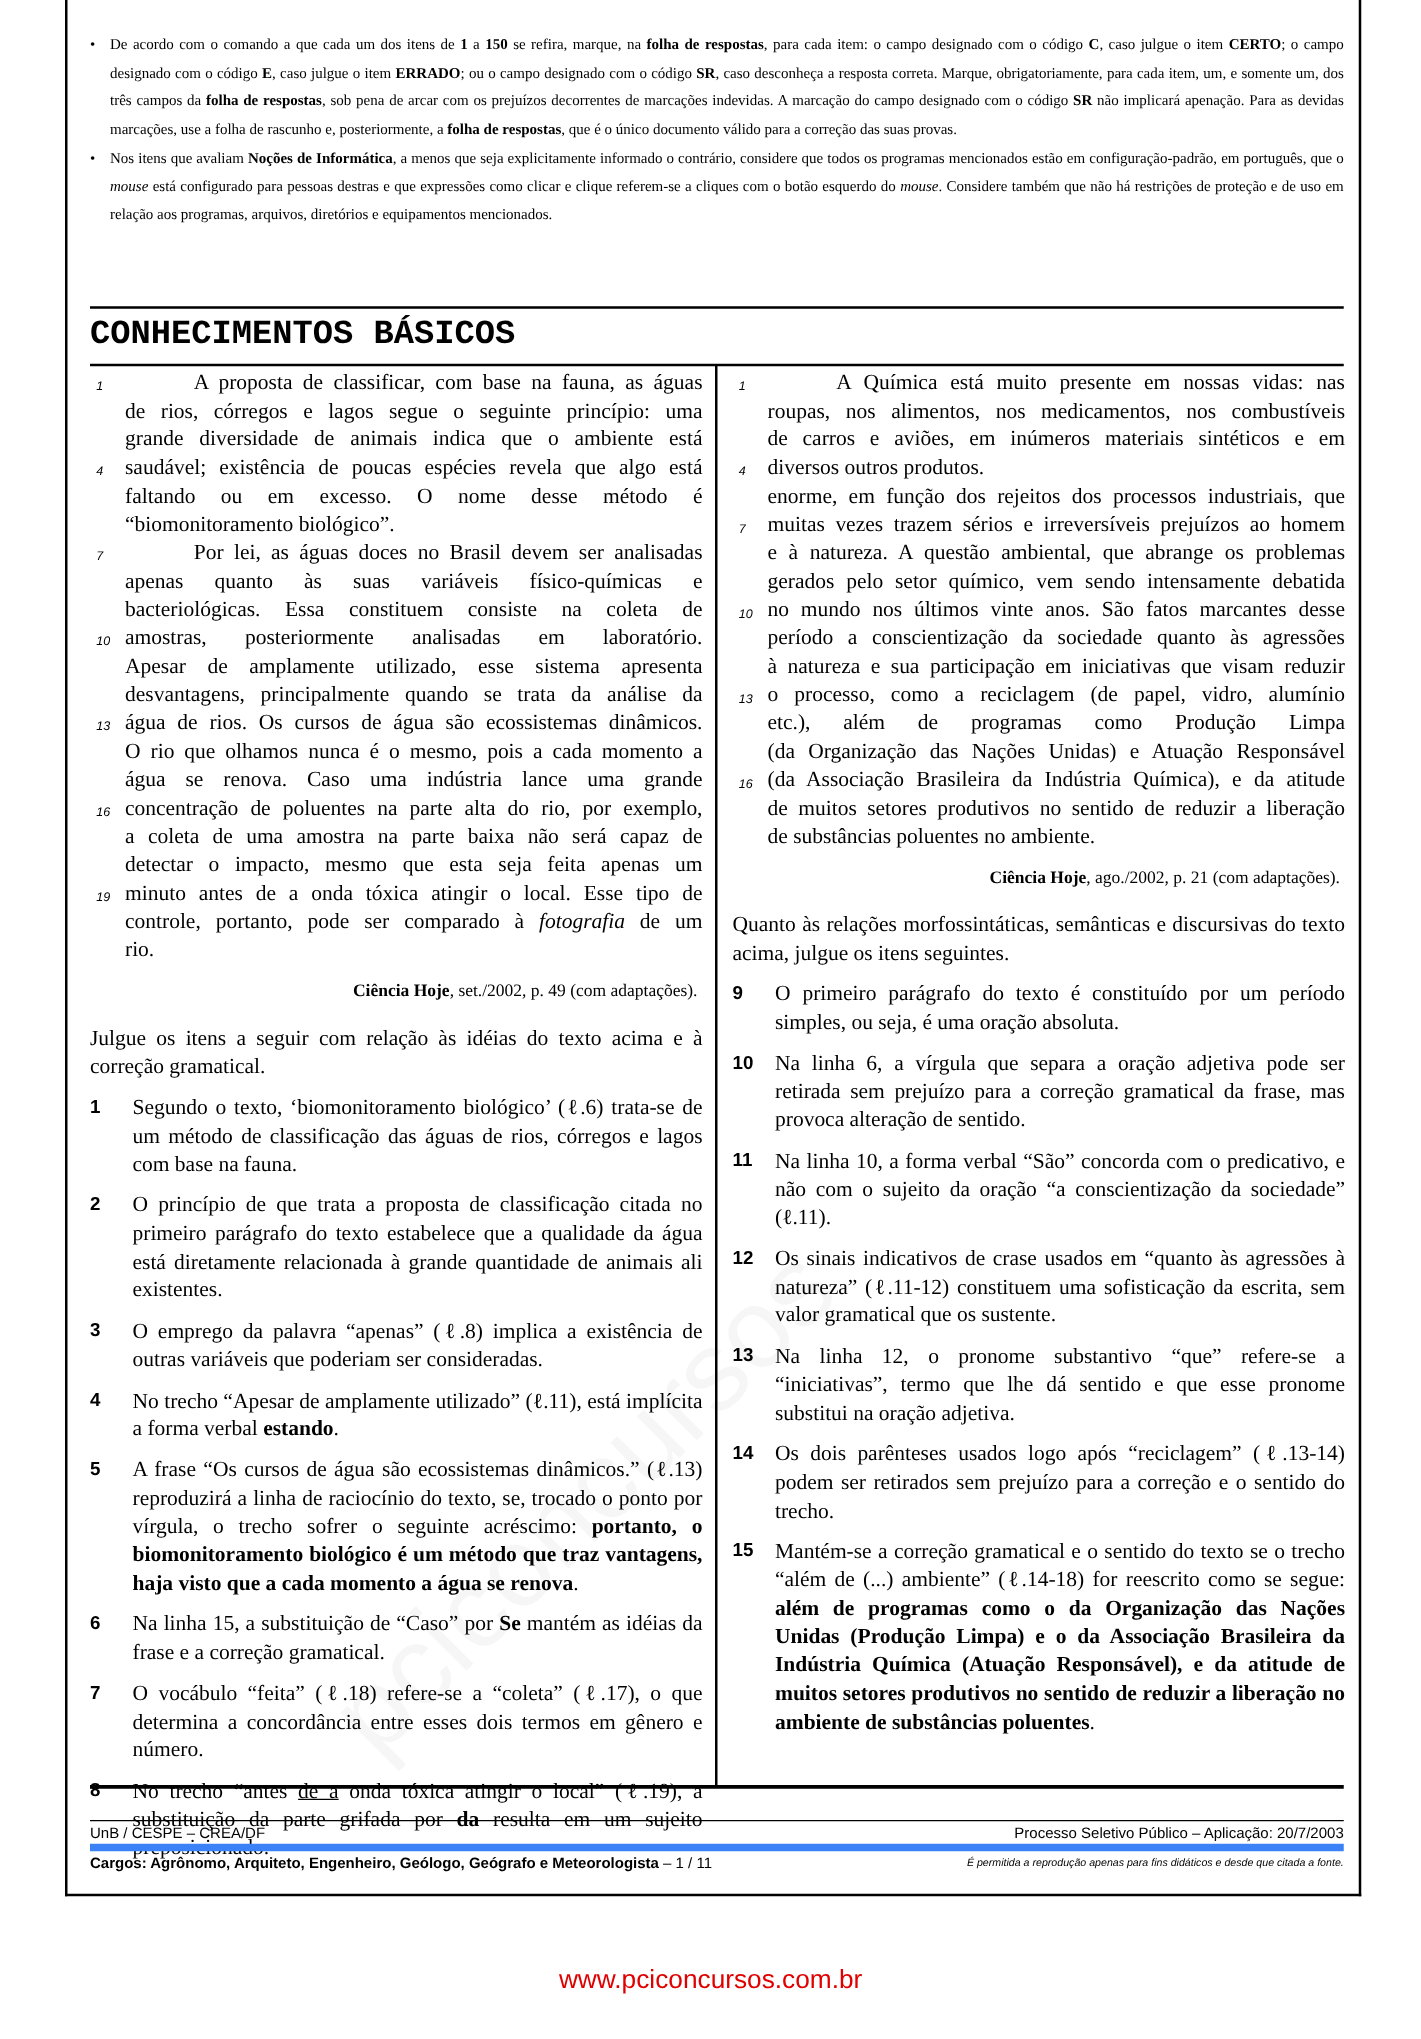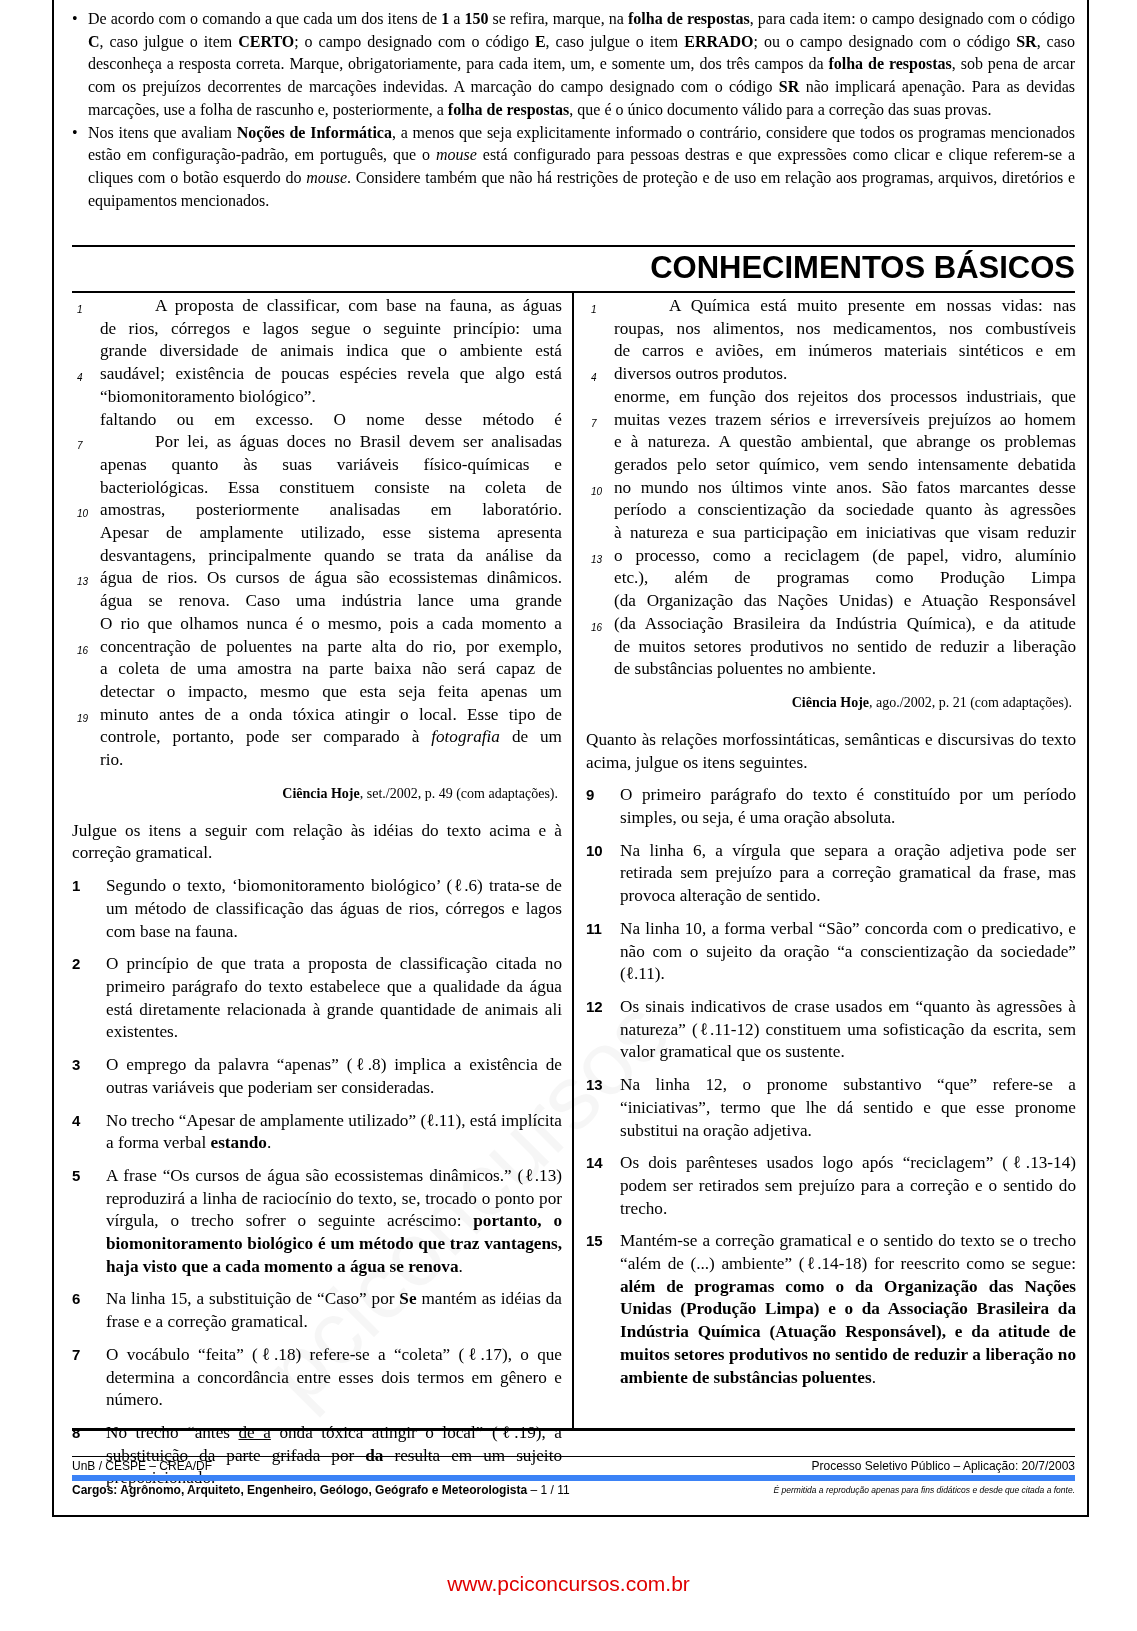--- a/index.html
+++ b/index.html
@@ -1,22 +1,22 @@
 <!DOCTYPE html>
 <html><head>
 <meta charset="utf-8">
 <style>
   html, body { margin:0; padding:0; background:#ffffff; }
   body { width:1137px; height:1631px; position:relative; font-family:"Liberation Serif", serif; color:#000; overflow:hidden; }
   .page { position:absolute; left:52px; top:0; width:1037px; height:1517px; border-left:2px solid #000; border-right:2px solid #000; border-bottom:2px solid #000; box-sizing:border-box; }
-  .instructions { position:absolute; left:18px; top:8px; width:1003px; font-size:16px; line-height:22.7px; text-align:justify; }
+  .instructions { position:absolute; left:18px; top:24px; width:1003px; font-size:12px; line-height:22.7px; text-align:justify; }
   .instructions .bullet { position:relative; padding-left:16px; }
   .instructions .bullet::before { content:"•"; position:absolute; left:0; top:0; }
   .rule-top { position:absolute; left:18px; top:245px; width:1003px; border-top:2px solid #000; }
-  .section-title { position:absolute; left:18px; top:250px; width:1003px; text-align:right; font-family:Liberation Sans, sans-serif; font-weight:bold; font-size:31px; line-height:36px; }
+  .section-title { position:absolute; left:18px; top:250px; width:1003px; text-align:left; font-family:Liberation Mono, monospace; font-weight:bold; font-size:27px; line-height:36px; }
   .rule-title { position:absolute; left:18px; top:291px; width:1003px; border-top:2px solid #000; }
   .col-divider { position:absolute; left:518px; top:292px; height:1137px; border-left:2px solid #000; }
   .rule-bottom { position:absolute; left:18px; top:1428px; width:1003px; border-top:3px solid #000; }
   .col { position:absolute; top:295px; width:490px; }
   .col-left { left:18px; }
   .col-right { left:532px; }
   .passage { position:relative; font-size:17.2px; line-height:22.7px; }
   .pline { position:relative; padding-left:28px; text-align:justify; text-align-last:justify; white-space:normal; }
   .pline.last { text-align-last:left; }
   .pline.indent { text-indent:55px; }
@@ -51,31 +51,31 @@
   <div class="section-title">CONHECIMENTOS BÁSICOS</div>
   <div class="rule-title"></div>
   <div class="col-divider"></div>
 
   <div class="col col-left">
     <div class="passage">
         <div class="pline indent"><span class="lnum">1</span><span>A proposta de classificar, com base na fauna, as águas</span></div>
         <div class="pline"><span>de rios, córregos e lagos segue o seguinte princípio: uma</span></div>
         <div class="pline"><span>grande diversidade de animais indica que o ambiente está</span></div>
         <div class="pline"><span class="lnum">4</span><span>saudável; existência de poucas espécies revela que algo está</span></div>
+        <div class="pline"><span>faltando ou em excesso. O nome desse método é</span></div>
         <div class="pline last"><span>“biomonitoramento biológico”.</span></div>
-        <div class="pline"><span>faltando ou em excesso. O nome desse método é</span></div>
         <div class="pline indent"><span class="lnum">7</span><span>Por lei, as águas doces no Brasil devem ser analisadas</span></div>
         <div class="pline"><span>apenas quanto às suas variáveis físico-químicas e</span></div>
         <div class="pline"><span>bacteriológicas. Essa constituem consiste na coleta de</span></div>
         <div class="pline"><span class="lnum">10</span><span>amostras, posteriormente analisadas em laboratório.</span></div>
         <div class="pline"><span>Apesar de amplamente utilizado, esse sistema apresenta</span></div>
         <div class="pline"><span>desvantagens, principalmente quando se trata da análise da</span></div>
         <div class="pline"><span class="lnum">13</span><span>água de rios. Os cursos de água são ecossistemas dinâmicos.</span></div>
+        <div class="pline"><span>O rio que olhamos nunca é o mesmo, pois a cada momento a</span></div>
         <div class="pline"><span>água se renova. Caso uma indústria lance uma grande</span></div>
-        <div class="pline"><span>O rio que olhamos nunca é o mesmo, pois a cada momento a</span></div>
         <div class="pline"><span class="lnum">16</span><span>concentração de poluentes na parte alta do rio, por exemplo,</span></div>
         <div class="pline"><span>a coleta de uma amostra na parte baixa não será capaz de</span></div>
         <div class="pline"><span>detectar o impacto, mesmo que esta seja feita apenas um</span></div>
         <div class="pline"><span class="lnum">19</span><span>minuto antes de a onda tóxica atingir o local. Esse tipo de</span></div>
         <div class="pline"><span>controle, portanto, pode ser comparado à </span><i>fotografia</i><span> de um</span></div>
         <div class="pline last"><span>rio.</span></div>
       </div>
     <div class="source"><b>Ciência Hoje</b><span>, set./2002, p. 49 (com adaptações).</span></div>
     <div class="prompt">Julgue os itens a seguir com relação às idéias do texto acima e à correção gramatical.</div>
     <div>

